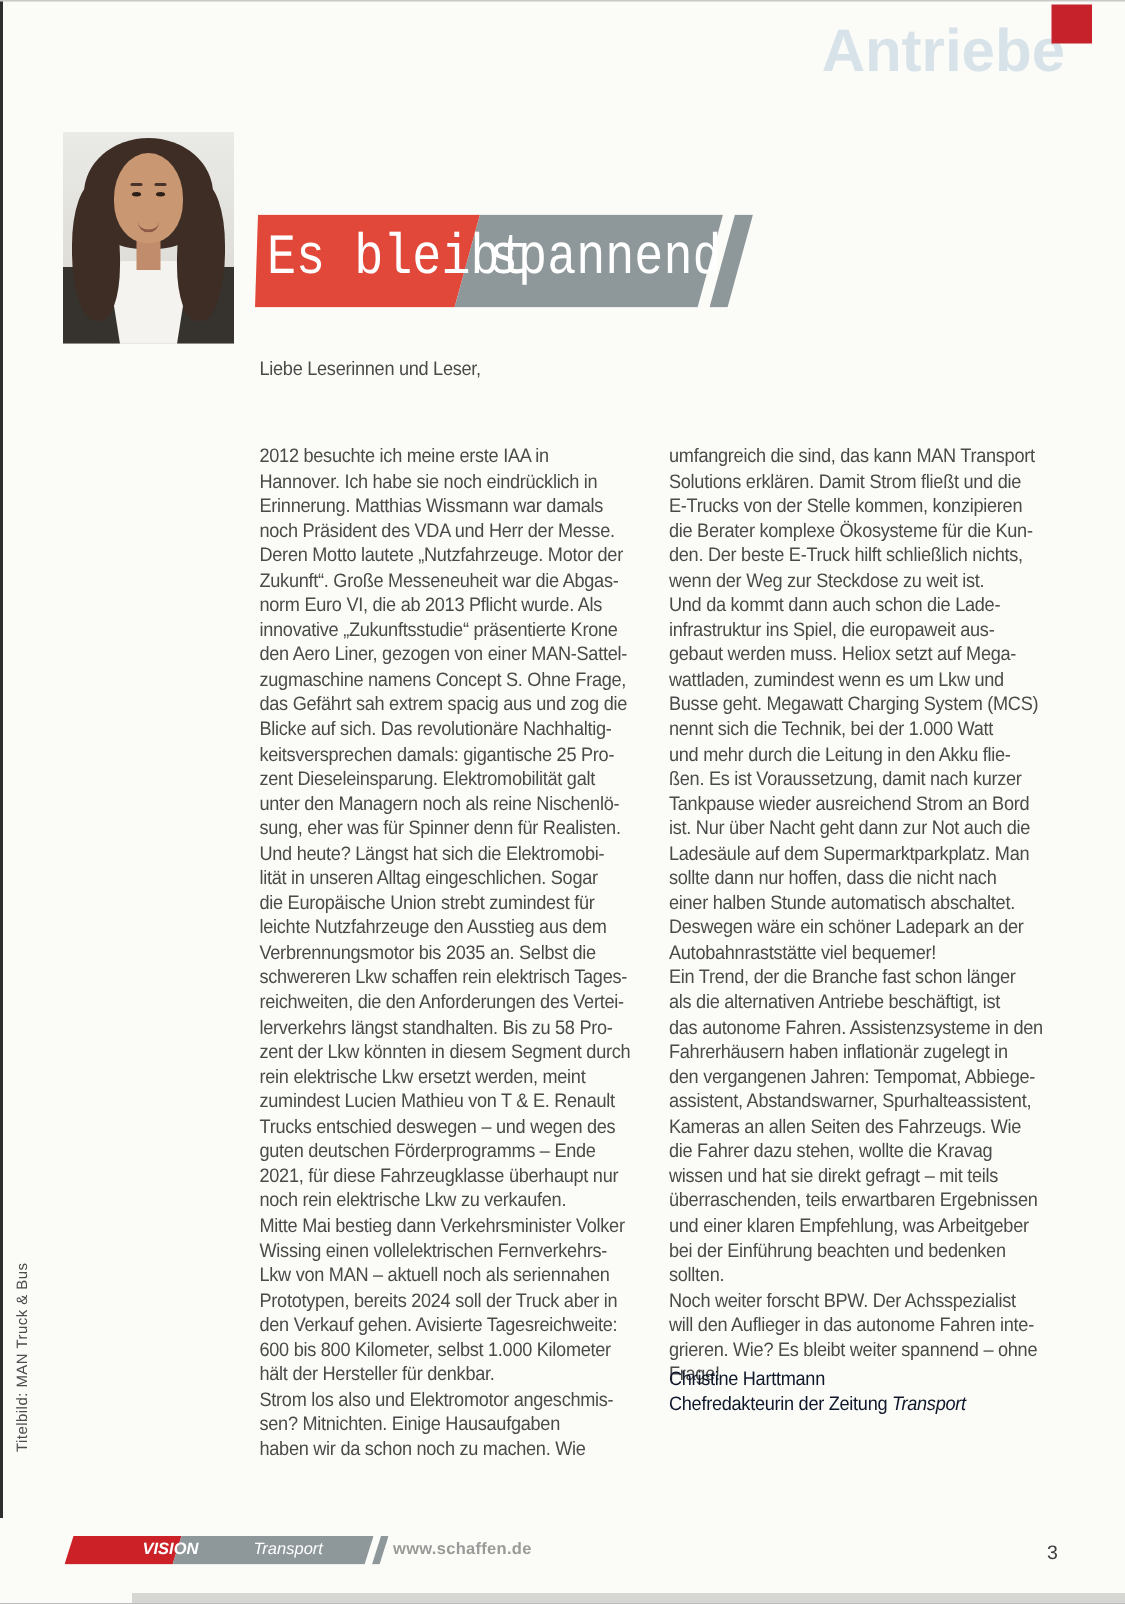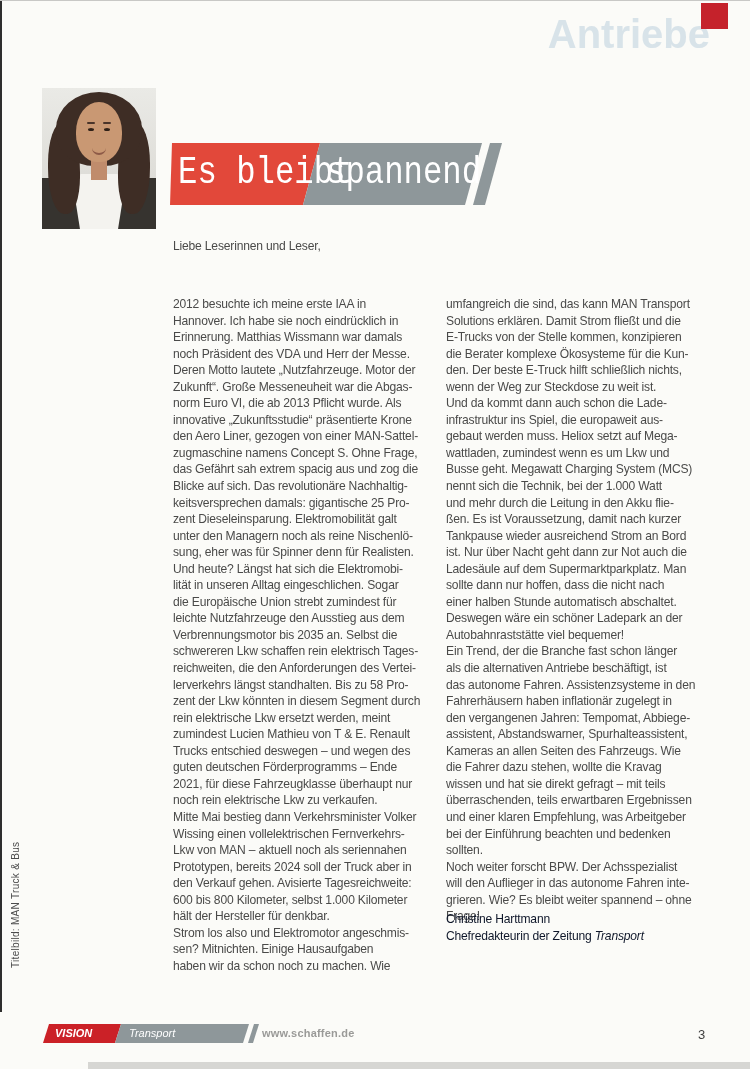--- a/index.html
+++ b/index.html
@@ -64,21 +64,21 @@
           transform:rotate(180deg);font-size:10px;color:#4c4c4c;letter-spacing:0.3px;
           white-space:nowrap;}
 
   
   .footer-logo{position:absolute;left:43px;top:1024px;width:216px;height:19px;}
   .footer-logo .shape{position:absolute;left:0;top:0;width:100%;height:100%;}
   .logo-red{background:#cb2127;clip-path:polygon(6px 0,78px 0,72px 19px,0 19px);}
   .logo-gray{background:#8e979a;clip-path:polygon(78px 0,206px 0,200px 19px,72px 19px);}
   .logo-slash{background:#8e979a;clip-path:polygon(211px 0,216px 0,210px 19px,205px 19px);}
   .logo-text{position:absolute;top:0;height:19px;line-height:18px;color:#fff;font-size:11px;
-             font-style:italic;font-weight:bold;white-space:nowrap;}
+             font-style:italic;font-weight:bold;white-space:nowrap;margin-left:40px;}
   .lt-vision{left:12px;} .lt-transport{left:86px;font-weight:normal;}
   .footer-url{position:absolute;left:262px;top:1027px;font-size:11px;font-weight:bold;
               color:#9a9a98;letter-spacing:0.2px;}
   .page-number{position:absolute;left:698px;top:1027px;font-size:13px;color:#3f3f3f;}
 </style>
 </head>
 <body>
 
 <div class="page">
 

